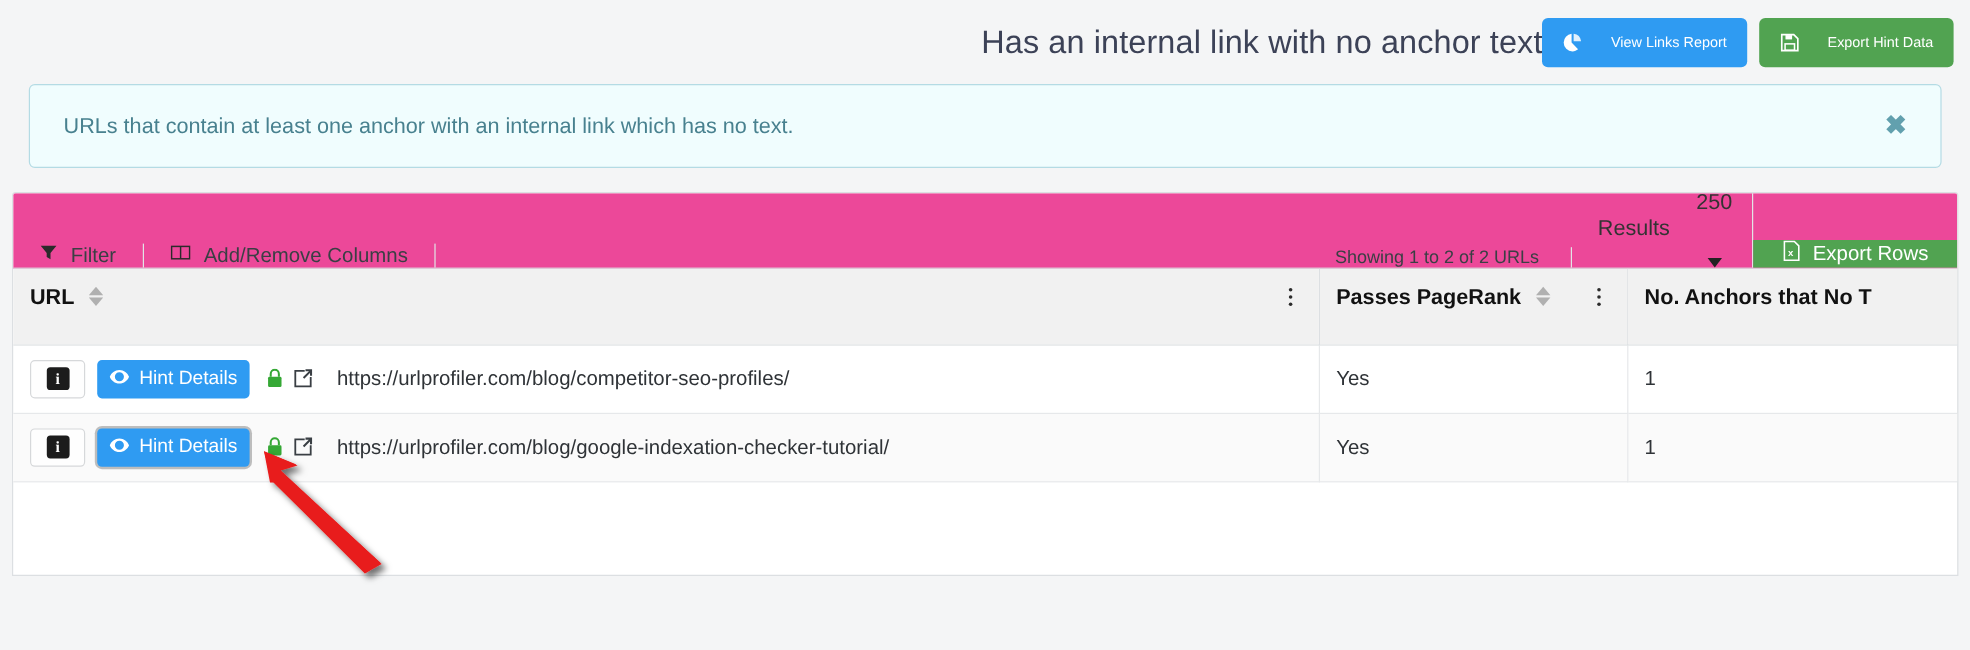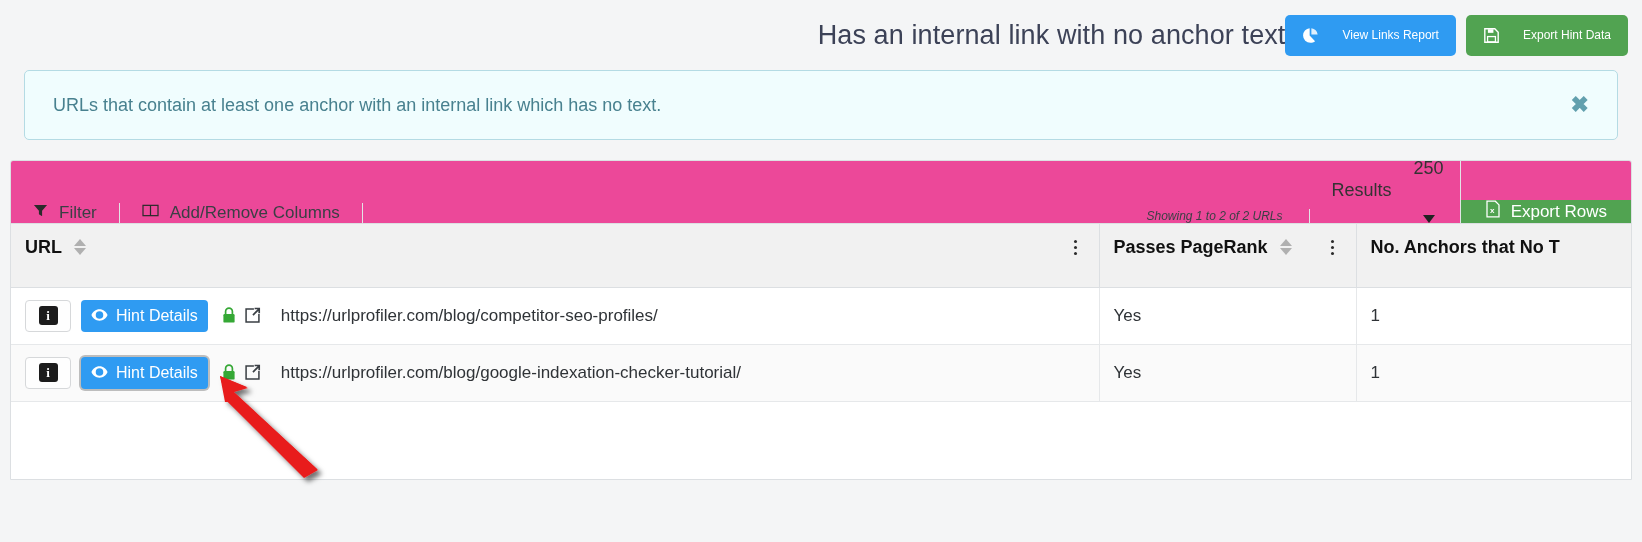--- a/index.html
+++ b/index.html
@@ -104,25 +104,24 @@
     color: #3a3f44;
     border-right: 1px solid #e2e4e6;
     cursor: pointer;
     white-space: nowrap;
   }
   .tool-spacer { flex: 1; border-right: 1px solid #e2e4e6; }
   .tool-static {
     display: flex;
     align-items: center;
     padding: 0 26px;
-    font-size: 12px;
+    font-size: 15px;
     color: #3a3f44;
     border-right: 1px solid #e2e4e6;
     white-space: nowrap;
-    font-style: italic;
   }
   .results-group {
     display: flex;
     align-items: center;
     padding: 0 16px 0 22px;
     gap: 22px;
     font-size: 18px;
     border-right: 1px solid #e2e4e6;
     white-space: nowrap;
   }

